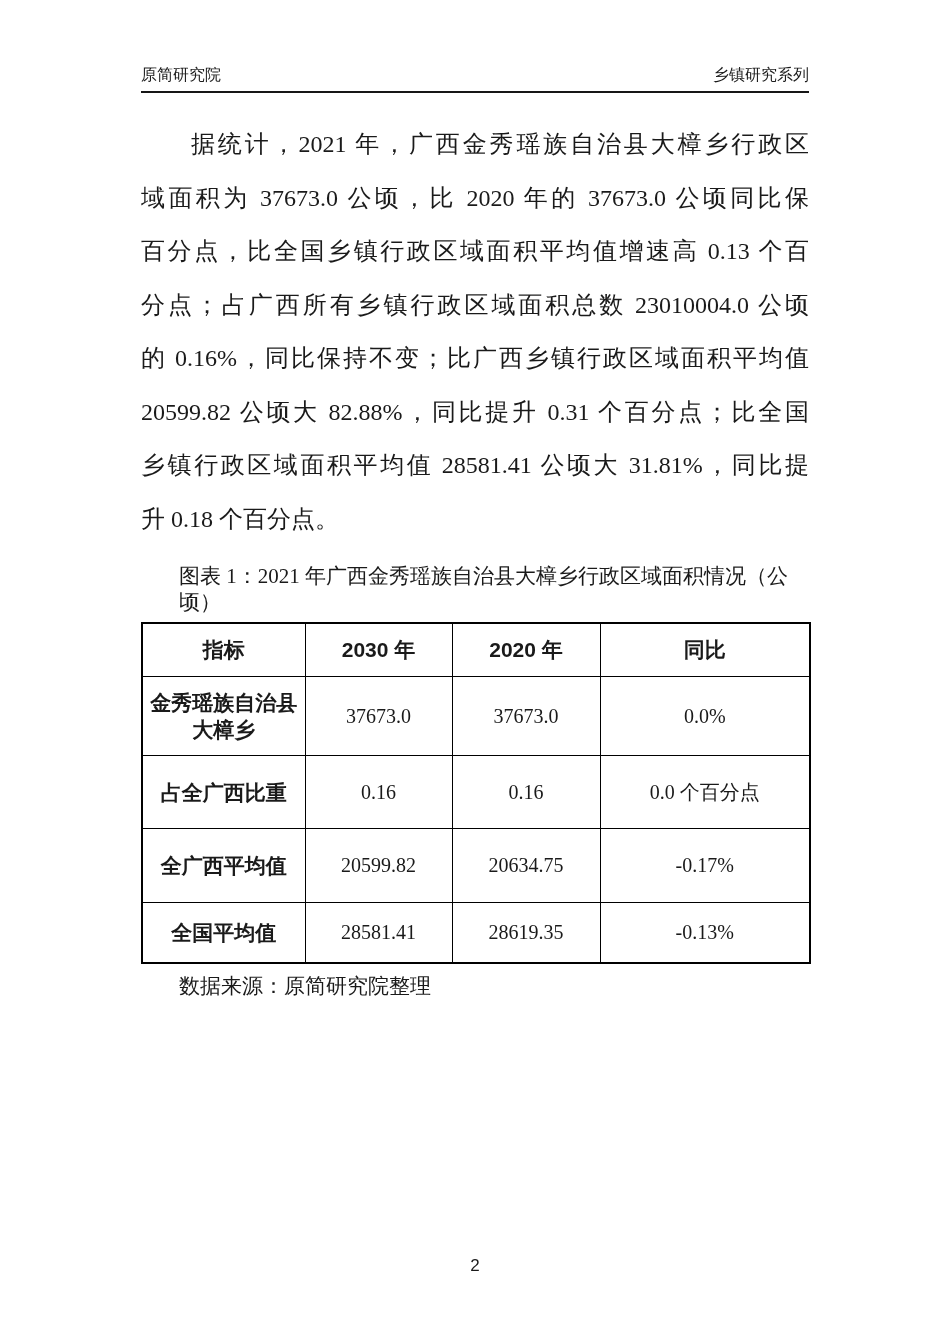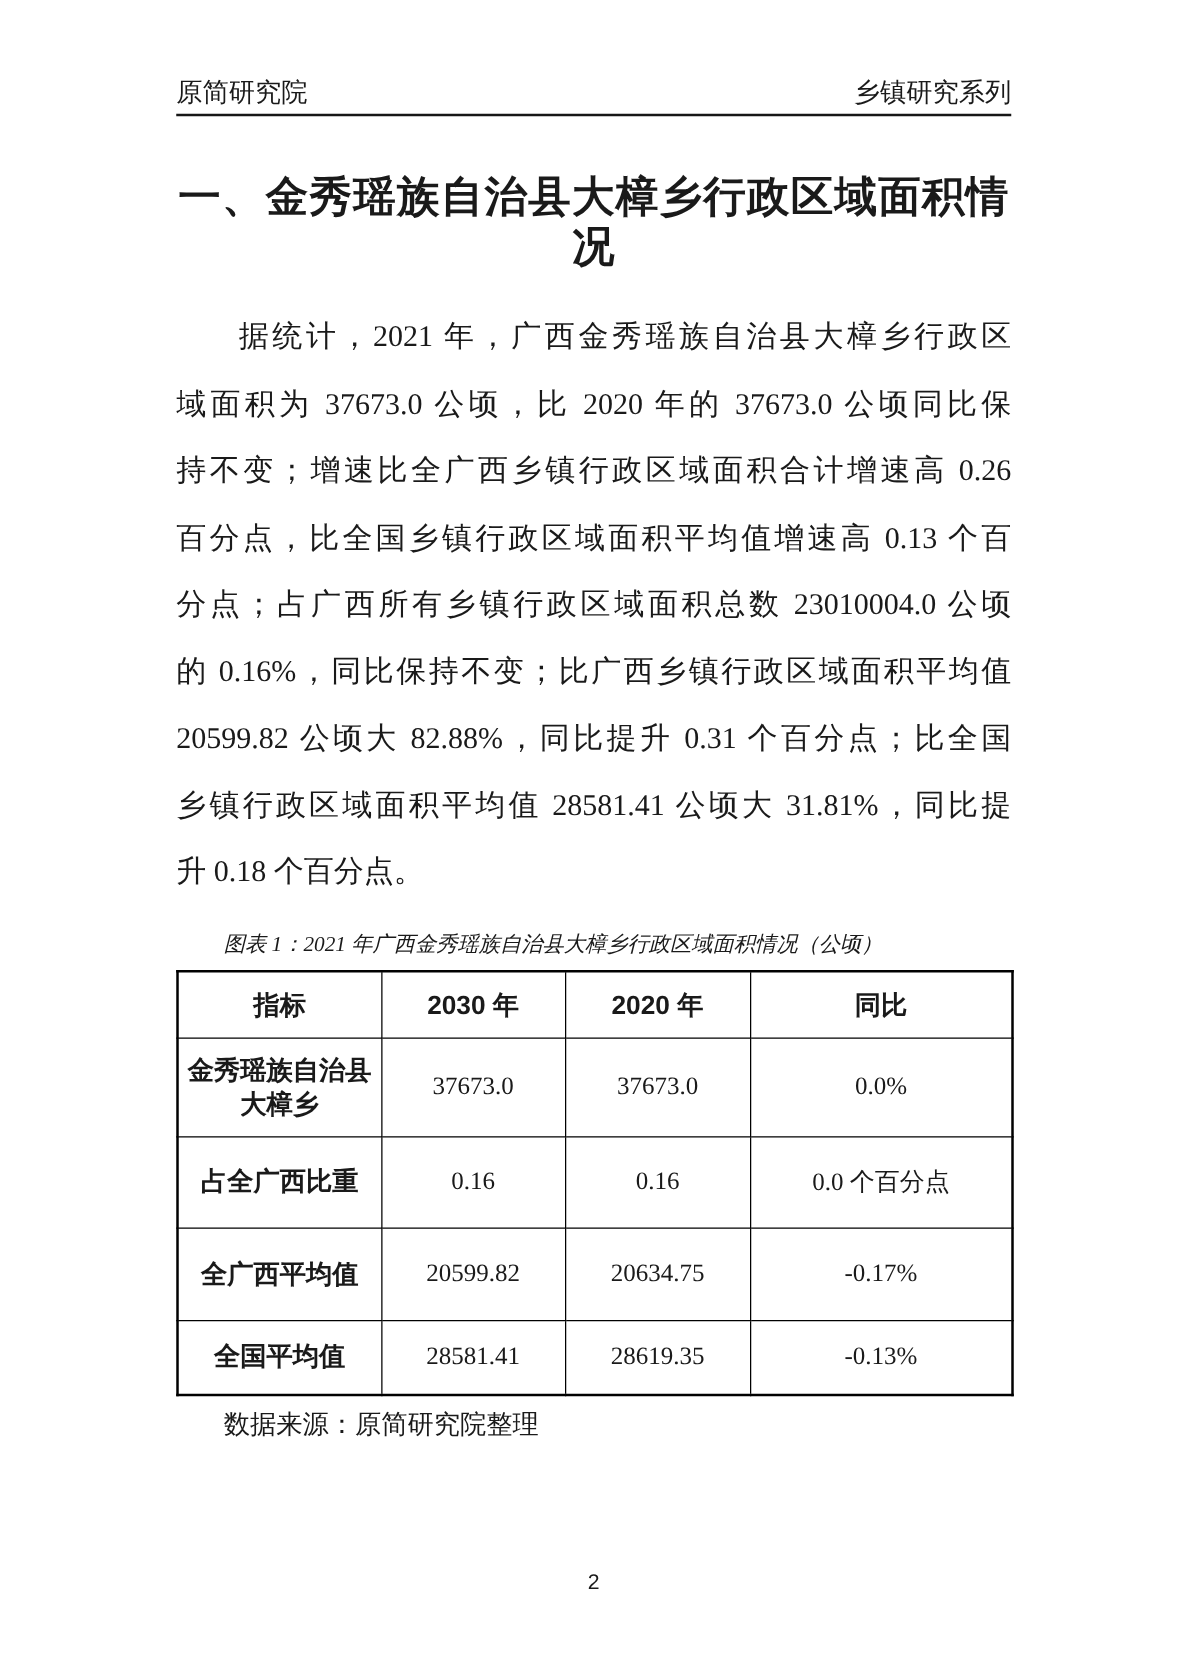--- a/index.html
+++ b/index.html
@@ -21,21 +21,21 @@
   }
   
   .runhead {
     display: flex;
     justify-content: space-between;
     align-items: flex-end;
     padding-top: 64px;
     padding-bottom: 5px;
     border-bottom: 2px solid #161616;
     font-family: "Liberation Sans", "DejaVu Sans", sans-serif;
-    font-size: 21px;
+    font-size: 16px;
     line-height: 22px;
   }
   
   .doc-title {
     margin: 46px 0 0 0;
     text-align: center;
     font-size: 34px;
     font-weight: bold;
     font-family: "Liberation Serif", "DejaVu Serif", serif;
     letter-spacing: 1px;
@@ -50,23 +50,22 @@
     text-align-last: justify;
     white-space: nowrap;
     overflow: hidden;
   }
   .para .pline.indent { text-indent: 50px; }
   .para .pline.last { text-align-last: left; }
   
   .caption {
     margin-top: 17px;
     padding-left: 38px;
-    font-size: 17px;
+    font-size: 21px;
     line-height: 26px;
-    font-style: italic;
   }
   
   table.area-table {
     margin-top: 7px;
     width: 668px;
     border-collapse: collapse;
     table-layout: fixed;
     border: 2px solid #000;
   }
   .area-table th, .area-table td {
@@ -120,26 +119,24 @@
 <body>
 
 <div class="page">
   <div class="content">
 
     <div class="runhead">
       <span>原简研究院</span>
       <span>乡镇研究系列</span>
     </div>
 
-    <h1 class="doc-title">一、金秀瑶族自治县大樟乡行政区域面积情况</h1>
 
     <div class="para">
       <div class="pline indent">据统计，2021 年，广西金秀瑶族自治县大樟乡行政区</div>
       <div class="pline">域面积为 37673.0 公顷，比 2020 年的 37673.0 公顷同比保</div>
-      <div class="pline">持不变；增速比全广西乡镇行政区域面积合计增速高 0.26</div>
       <div class="pline">百分点，比全国乡镇行政区域面积平均值增速高 0.13 个百</div>
       <div class="pline">分点；占广西所有乡镇行政区域面积总数 23010004.0 公顷</div>
       <div class="pline">的 0.16%，同比保持不变；比广西乡镇行政区域面积平均值</div>
       <div class="pline">20599.82 公顷大 82.88%，同比提升 0.31 个百分点；比全国</div>
       <div class="pline">乡镇行政区域面积平均值 28581.41 公顷大 31.81%，同比提</div>
       <div class="pline last">升 0.18 个百分点。</div>
     </div>
 
     <div class="caption">图表 1：2021 年广西金秀瑶族自治县大樟乡行政区域面积情况（公顷）</div>
 

